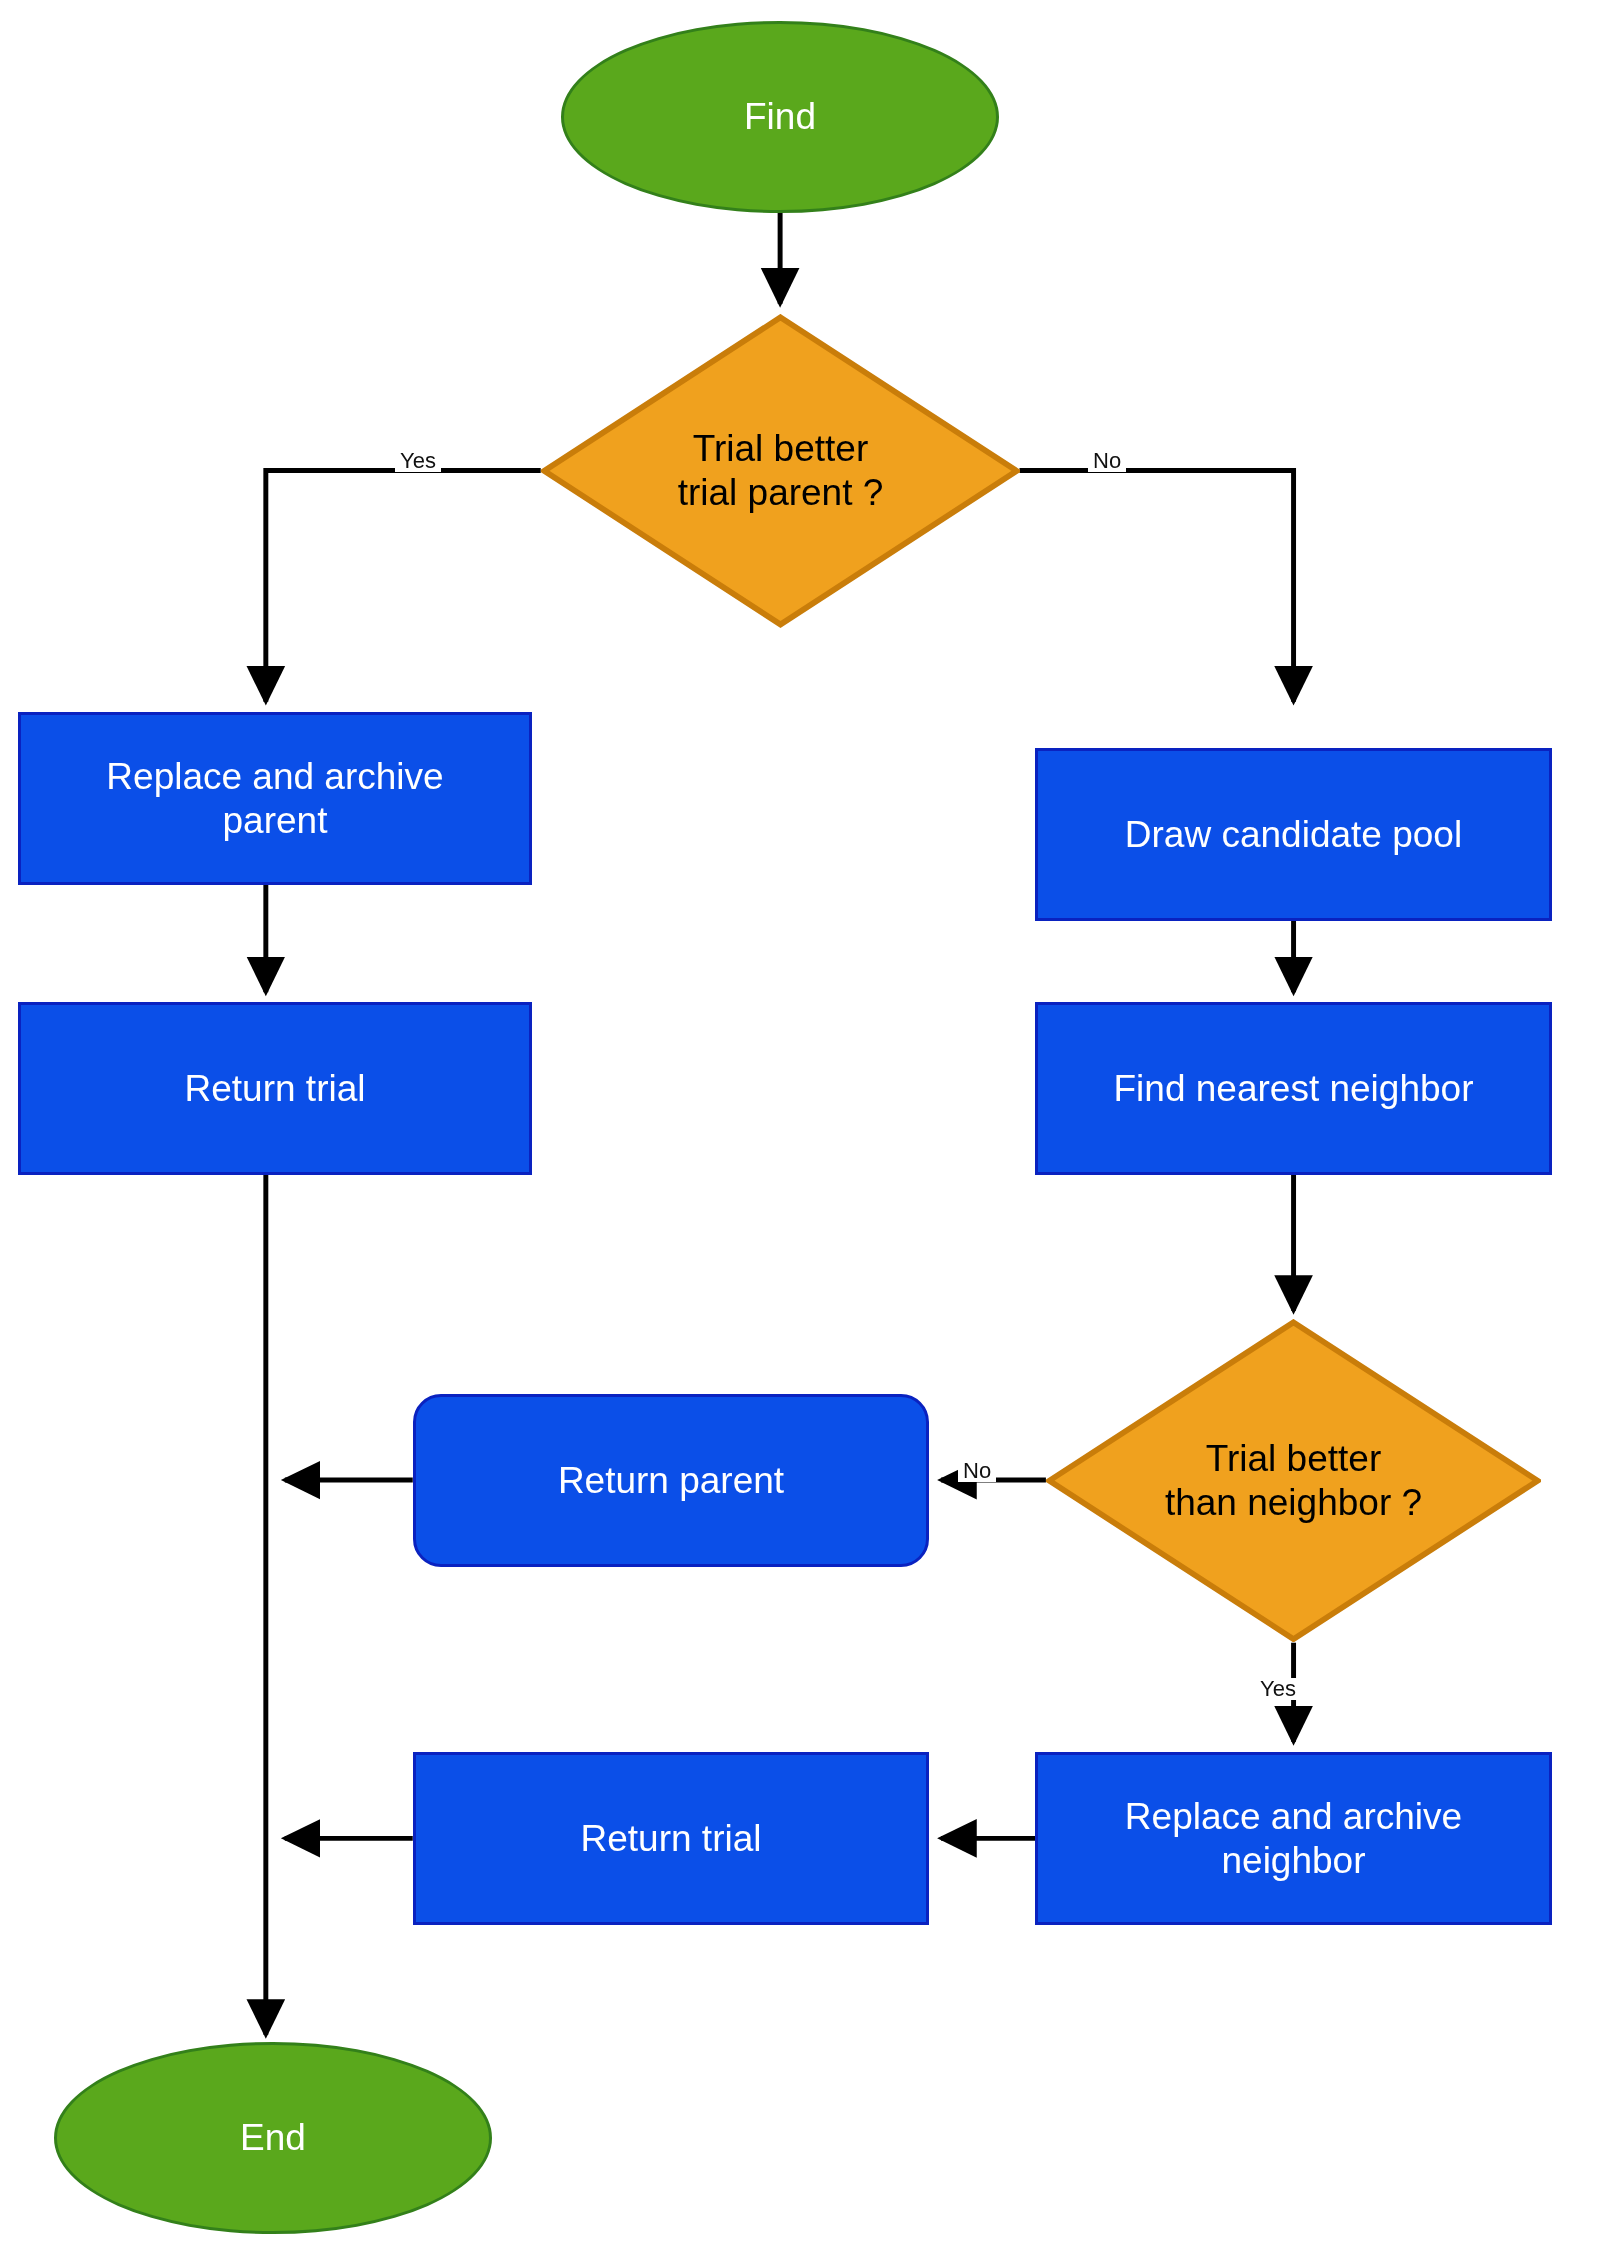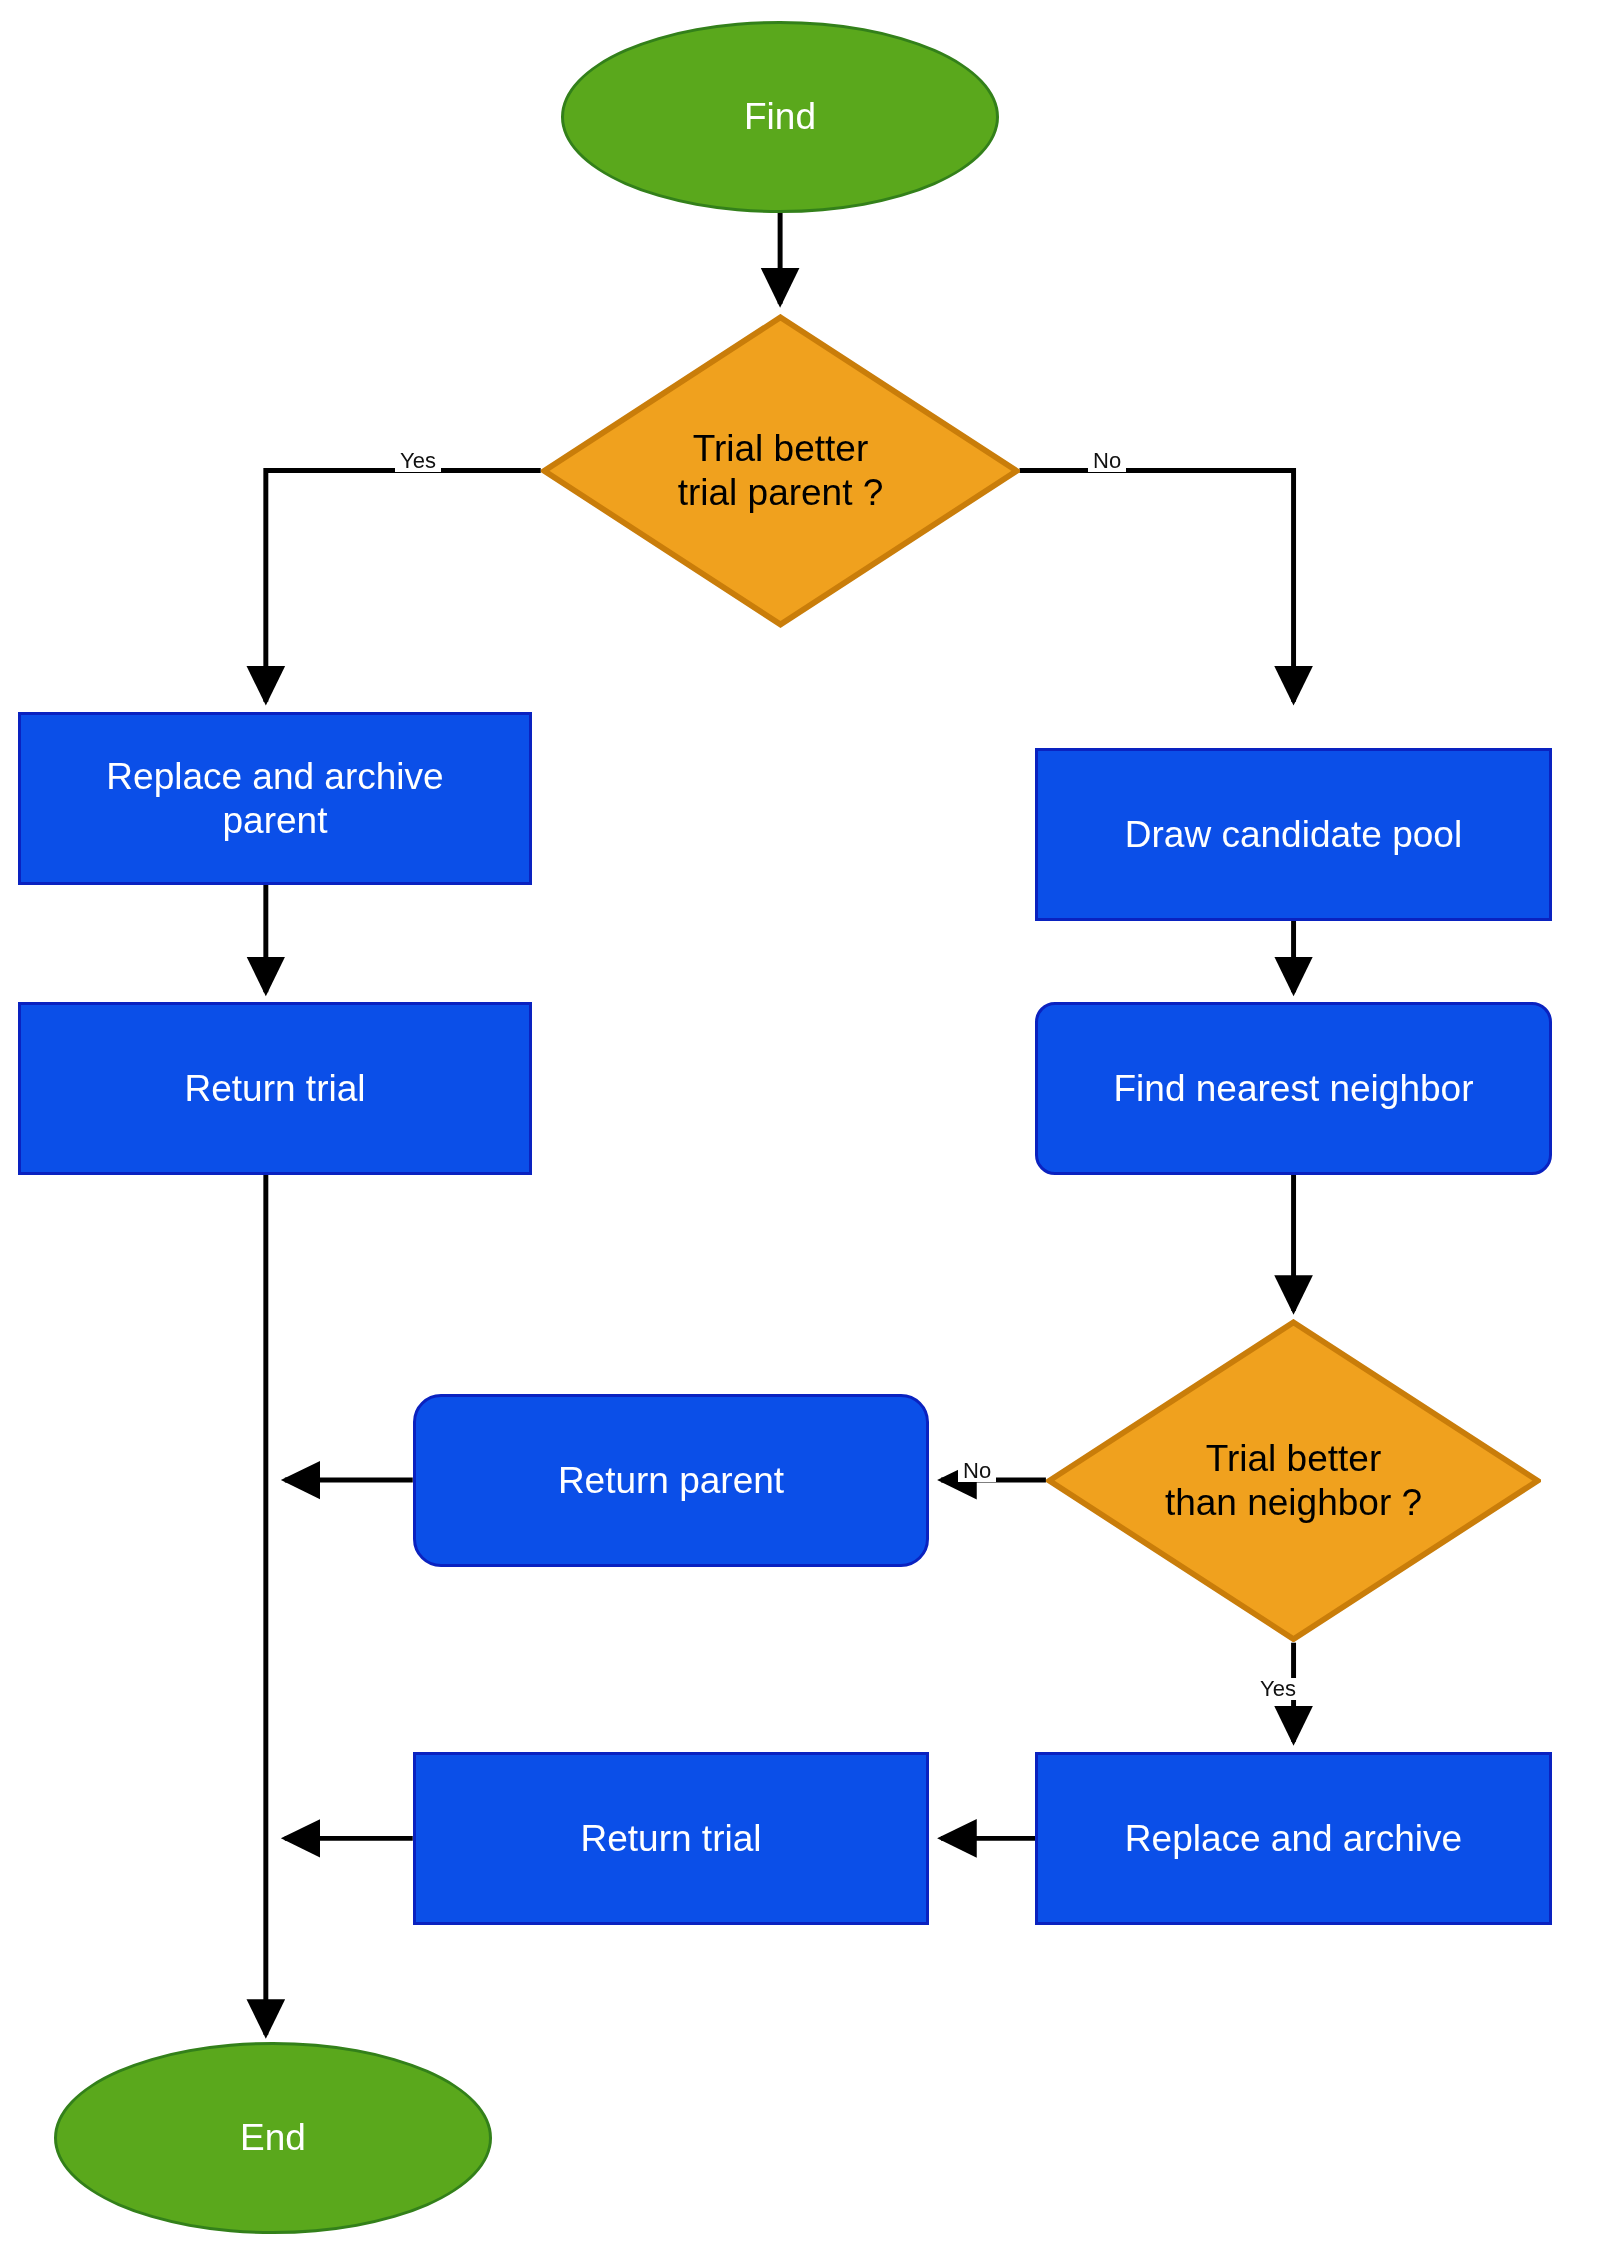--- a/index.html
+++ b/index.html
@@ -131,41 +131,42 @@
   </div>
 
   <div class="node node-process" style="left:1035px; top:712px; width:517px; height:173px;margin-top:36px;">
     <span>Draw candidate pool</span>
   </div>
 
   <div class="node node-process" style="left:18px; top:1002px; width:514px; height:173px;">
     <span>Return trial</span>
   </div>
 
-  <div class="node node-process" style="left:1035px; top:1002px; width:517px; height:173px;border-radius:20px;">
+  <div class="node node-process" style="left:1035px; top:1002px; width:517px; height:173px;">
     <span>Find nearest neighbor</span>
   </div>
 
   <div class="node node-decision" style="left:1046px; top:1319px; width:495px; height:324px;">
     <svg class="decision-shape" viewBox="0 0 600 392" preserveAspectRatio="none">
       <polygon points="300,4 596,196 300,388 4,196" fill="#f0a11e" stroke="#c97d0a" stroke-width="7"></polygon>
     </svg>
     <div class="decision-label">
       <div>Trial better</div>
       <div>than neighbor ?</div>
     </div>
   </div>
 
   <div class="node node-process" style="left:413px; top:1394px; width:516px; height:173px;border-radius:28px;">
     <span>Return parent</span>
   </div>
 
   <div class="node node-process" style="left:1035px; top:1752px; width:517px; height:173px;">
     <div>
       <div>Replace and archive</div>
+      <div>neighbor</div>
     </div>
   </div>
 
   <div class="node node-process" style="left:413px; top:1752px; width:516px; height:173px;">
     <span>Return trial</span>
   </div>
 
   <div class="node node-terminator" style="left:54px; top:2042px; width:438px; height:192px;">
     <span>End</span>
   </div>

